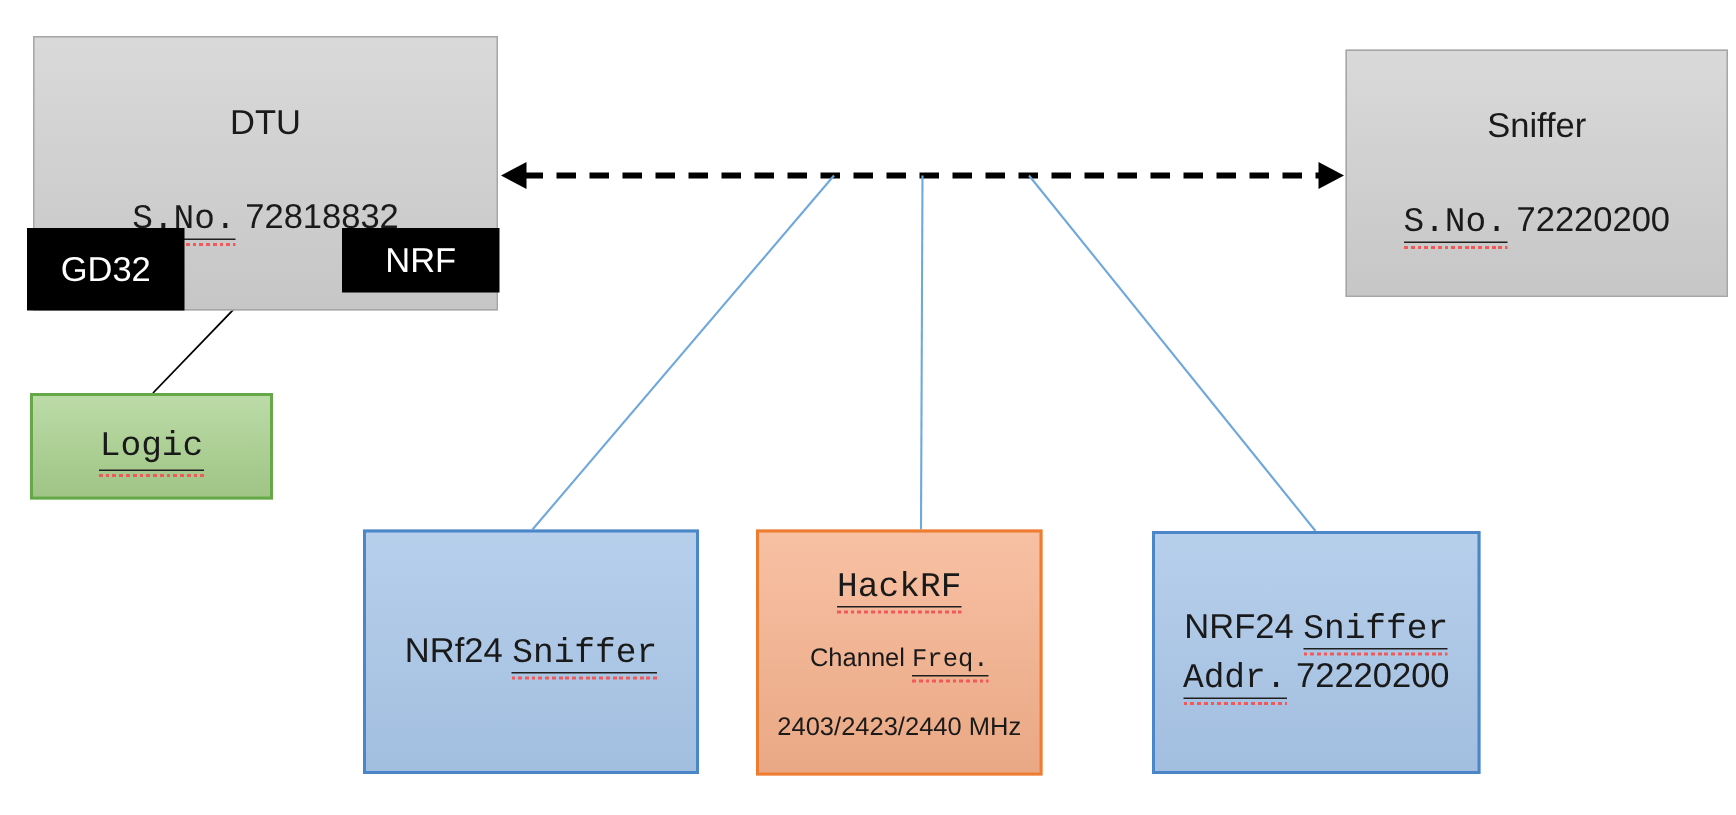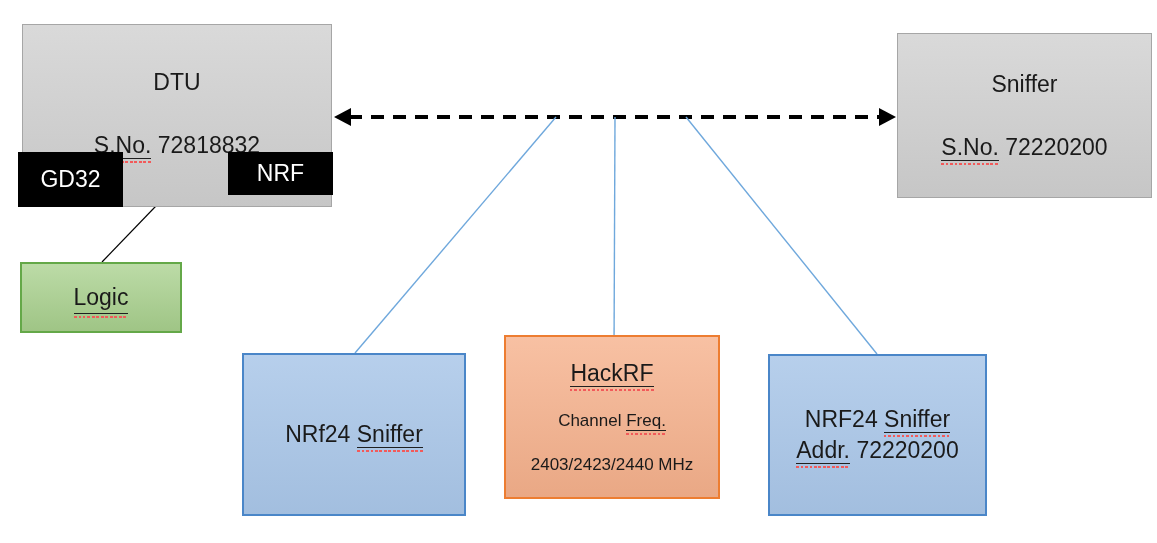--- a/index.html
+++ b/index.html
@@ -55,29 +55,30 @@
     text-align: right;
   }
   .blue-node {
     background: linear-gradient(rgba(255,255,255,0.16), rgba(0,0,0,0.04)), var(--blue-fill, #a9c6e8);
     border: 2px solid var(--blue-border, #4a86c8);
     text-align: right;
   }
   .sniffer-left  { left: 242px; top: 353px; width: 224px; height: 163px; }
   .sniffer-right { left: 768px; top: 354px; width: 219px; height: 162px; }
   .hackrf {
-    left: 504px; top: 335px; width: 216px; height: 164px;
+    left: 504px; top: 353px; width: 191px; height: 164px;
     background: linear-gradient(rgba(255,255,255,0.2), rgba(0,0,0,0.05)), var(--orange-fill, #f6b18c);
     border: 2px solid var(--orange-border, #ed7d31);
   }
   .sub { font-size: 17px; line-height: 24px; margin-top: 20px; }
   
   .mark {
     position: relative;
     border-bottom: 1.5px solid #1f1f1f;
+    font-family: Liberation Mono, monospace;
   }
   .mark::after {
     content: "";
     position: absolute;
     left: 0; right: 0;
     bottom: -5px;
     height: 2px;
     background: repeating-linear-gradient(90deg,
       var(--squiggle-red, #f25a5a) 0 2.5px, transparent 2.5px 4.5px);
   }

